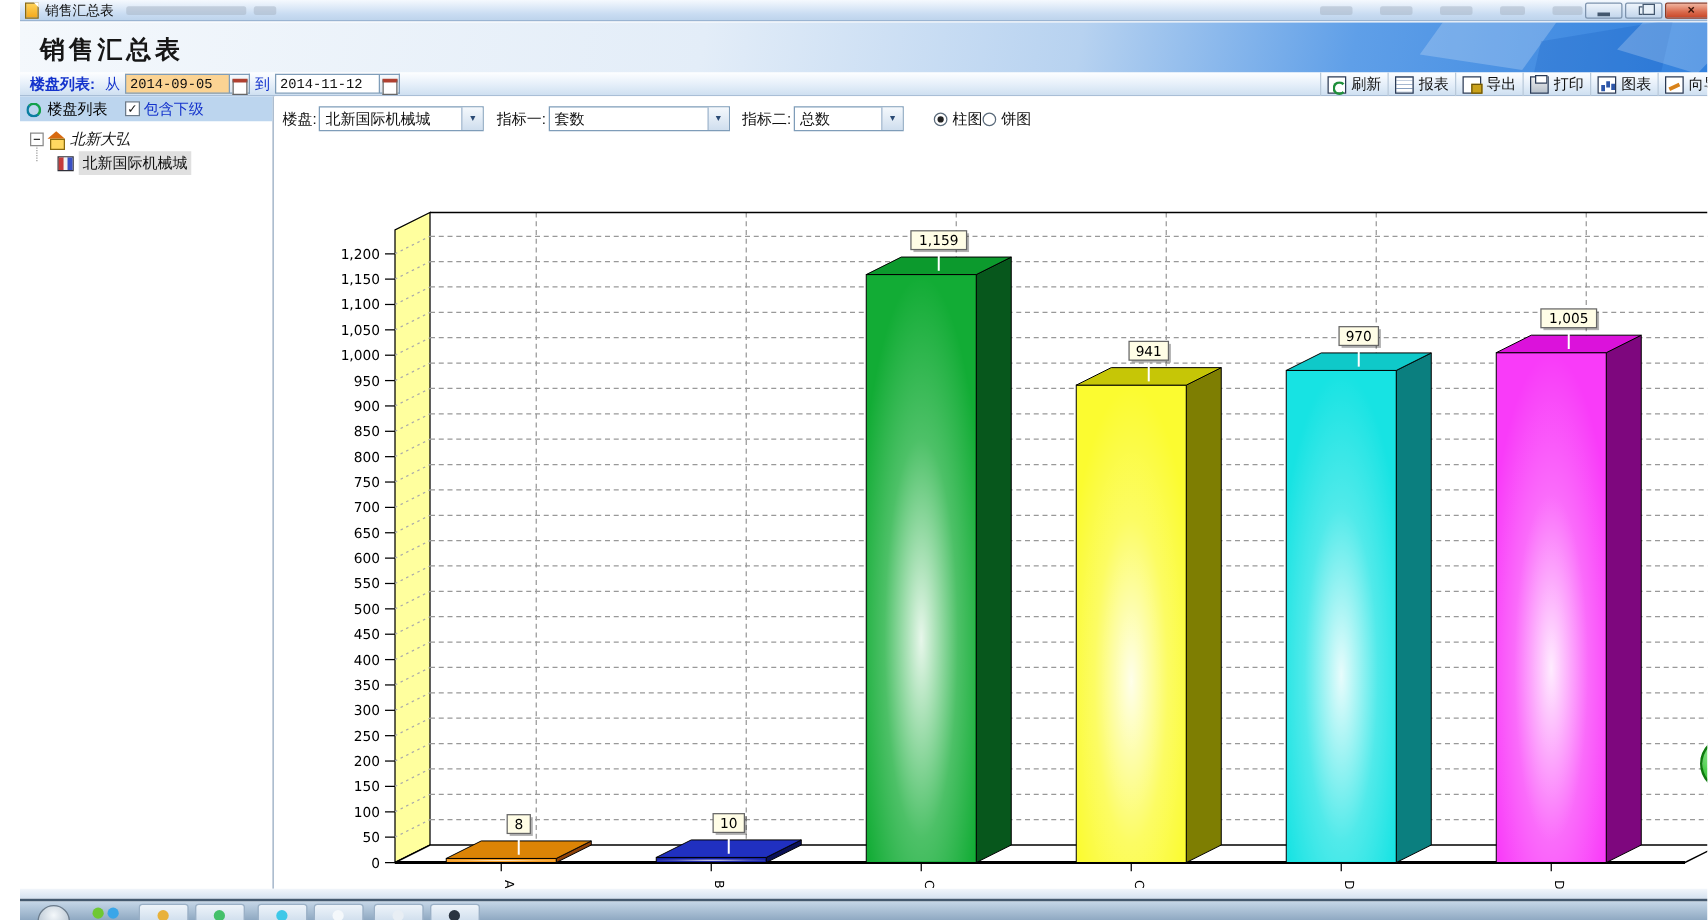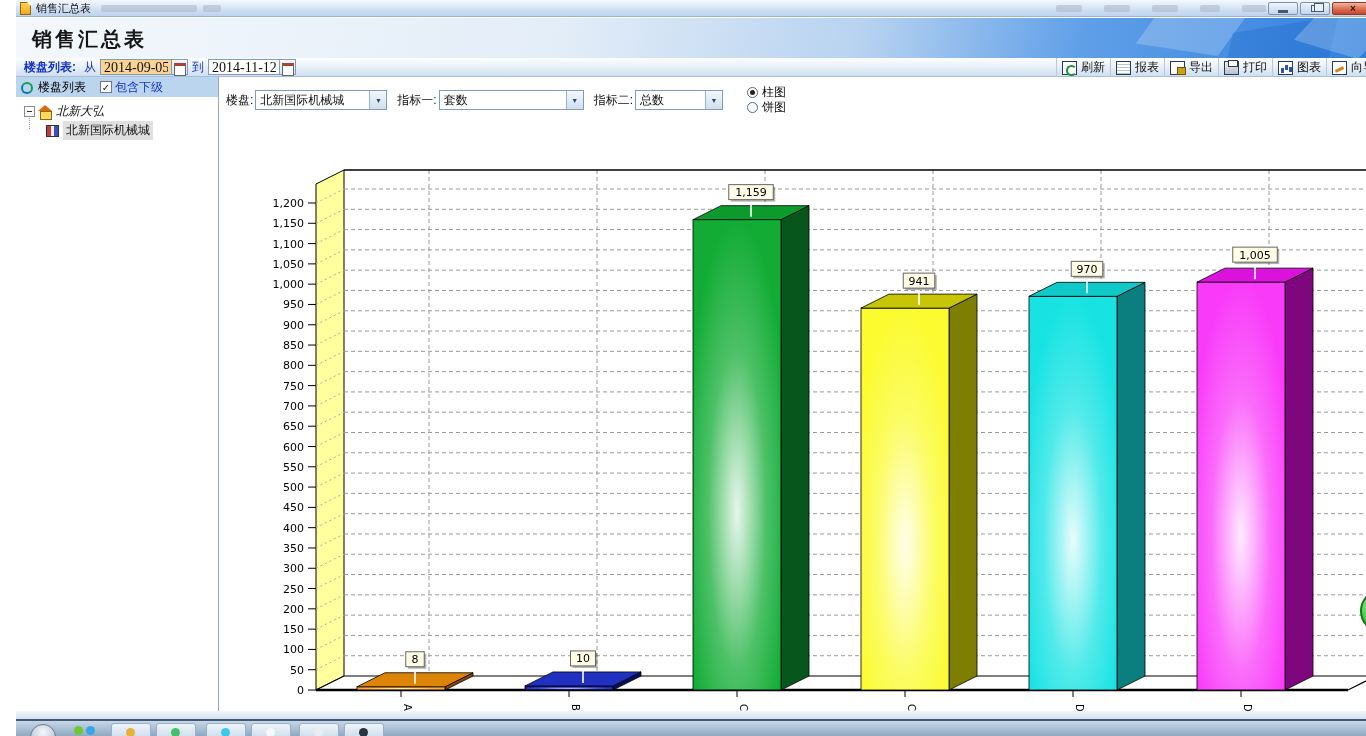--- a/index.html
+++ b/index.html
@@ -37,22 +37,22 @@
   .facet.dark { background:rgba(20,90,190,.25); }
   #headerband .apptitle { position:absolute; left:16px; top:8px; font-size:20px; font-weight:bold;
     color:#161616; letter-spacing:3px; }
 
   
   #querybar { left:0; top:58px; width:1366px; height:19px;
     background:linear-gradient(#fdfeff,#e7f0fa 50%,#cfe0f1);
     border-bottom:1px solid #a9bed6; display:flex; align-items:center; font-size:12px; }
   .blue-label { color:#1433cc; font-weight:bold; margin:0 4px 0 8px; }
   .blue-label.slim { font-weight:normal; margin:0 4px; }
-  .date-input { height:16px; border:1px solid #7f9db9; font-size:14px; font-family:Liberation Serif, serif;
-    padding:1px 3px 0 3px; width:72px; background:#fff; color:#111; }
+  .date-input { height:16px; border:1px solid #7f9db9; font-size:11px; font-family:Liberation Mono, monospace;
+    padding:1px 3px 0 3px; width:84px; background:#fff; color:#111; }
   .date-input.hl { background:#fbd393; }
   .cal-btn { width:16px; height:16px; border:1px solid #7f9db9; border-left:none;
     background:linear-gradient(#f6f9fc,#d9e4ef); position:relative; }
   .cal-btn:before { content:""; position:absolute; left:2px; top:3px; width:10px; height:9px;
     background:#fff; border:1px solid #666; border-top:3px solid #b04030; }
   #toolbar-right { position:absolute; right:2px; top:0; height:19px; display:flex; align-items:center; }
   .tbtn { display:flex; align-items:center; padding:0 5px; height:19px; font-size:12px; color:#111;
     border-left:1px solid #b9c9da; }
   .tbtn .tico { margin-right:4px; position:relative; width:15px; height:14px; }
   .ico-frame { border:1px solid #2a3a55; background:#fff; }
@@ -95,21 +95,21 @@
   .tree-label.selected { background:#e0e0e0; padding:1px 3px; }
   .tree-connector { position:absolute; border-left:1px dotted #9a9a9a; }
 
   
   #chart-pane { left:204px; top:77px; width:1162px; height:634px; background:#fff; }
   #controls-row { position:absolute; left:6px; top:8px; display:flex; align-items:center; font-size:12px; color:#111; }
   .sel { height:20px; border:1px solid #7f9db9; background:#fff; display:flex; align-items:center; margin:0 10px 0 2px; }
   .sel .val { padding:0 4px; font-size:12px; }
   .sel .dd { width:17px; height:18px; margin-left:auto; background:linear-gradient(#f4f8fc,#cfdeee);
     border-left:1px solid #9ab2cc; font-size:7px; color:#2a4a74; display:flex; align-items:center; justify-content:center; }
-  .radio-group { display:flex; flex-direction:column; margin-left:14px; font-size:12px; }
+  .radio-group { display:flex; flex-direction:row; margin-left:14px; font-size:12px; }
   .radio-line { display:flex; align-items:center; height:15px; }
   .radio { width:11px; height:11px; border:1px solid #5a6a7a; border-radius:50%; background:#fff; margin-right:4px; position:relative; }
   .radio.on:before { content:""; position:absolute; left:2px; top:2px; width:5px; height:5px; border-radius:50%; background:#222; }
   #chart-title { position:absolute; left:96px; top:66px; width:1060px; text-align:center;
     font-size:13px; font-weight:bold; color:#1414d8; }
   #chart-svg-holder { position:absolute; left:0; top:83px; width:1162px; height:551px; }
 
   
   #float-badge { left:1344px; top:589px; width:44px; height:44px; border-radius:50%;
     background:radial-gradient(circle at 35% 30%,#b9f3b9,#4ed04e 45%,#149a14 85%);

